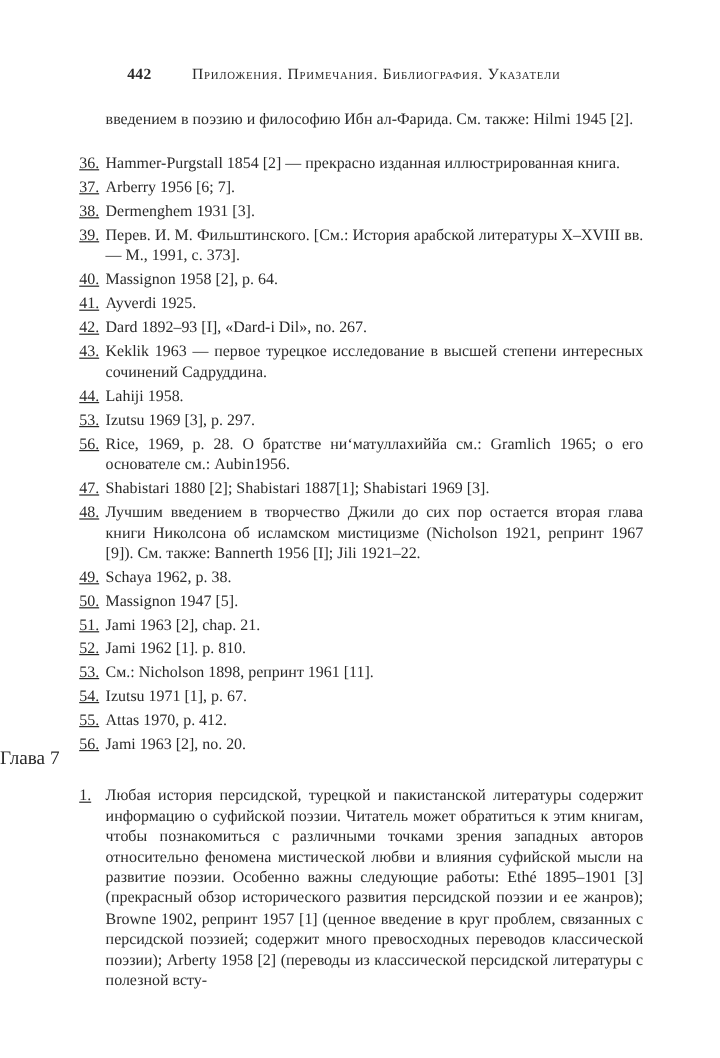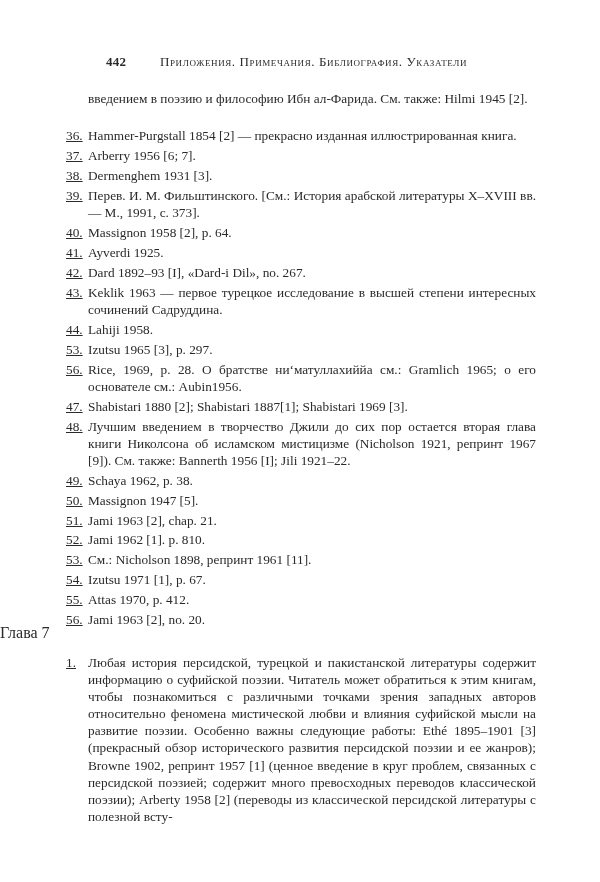--- a/index.html
+++ b/index.html
@@ -48,21 +48,21 @@
   </div>
   <div class="note"><span class="num">36.</span><span>Hammer-Purgstall 1854 [2] — прекрасно изданная иллюстрированная книга.</span></div>
   <div class="note"><span class="num">37.</span><span>Arberry 1956 [6; 7].</span></div>
   <div class="note"><span class="num">38.</span><span>Dermenghem 1931 [3].</span></div>
   <div class="note"><span class="num">39.</span><span>Перев. И. М. Фильштинского. [См.: История арабской литературы X–XVIII вв. — М., 1991, с. 373].</span></div>
   <div class="note"><span class="num">40.</span><span>Massignon 1958 [2], p. 64.</span></div>
   <div class="note"><span class="num">41.</span><span>Ayverdi 1925.</span></div>
   <div class="note"><span class="num">42.</span><span>Dard 1892–93 [I], «Dard-i Dil», no. 267.</span></div>
   <div class="note"><span class="num">43.</span><span>Keklik 1963 — первое турецкое исследование в высшей степени интересных сочинений Садруддина.</span></div>
   <div class="note"><span class="num">44.</span><span>Lahiji 1958.</span></div>
-  <div class="note"><span class="num">53.</span><span>Izutsu 1965 [3], p. 297.</span></div>
+  <div class="note"><span class="num">53.</span><span>Izutsu 1969 [3], p. 297.</span></div>
   <div class="note"><span class="num">56.</span><span>Rice, 1969, p. 28. О братстве ни‘матуллахиййа см.: Gramlich 1965; о его основателе см.: Aubin1956.</span></div>
   <div class="note"><span class="num">47.</span><span>Shabistari 1880 [2]; Shabistari 1887[1]; Shabistari 1969 [3].</span></div>
   <div class="note"><span class="num">48.</span><span>Лучшим введением в творчество Джили до сих пор остается вторая глава книги Николсона об исламском мистицизме (Nicholson 1921, репринт 1967 [9]). См. также: Bannerth 1956 [I]; Jili 1921–22.</span></div>
   <div class="note"><span class="num">49.</span><span>Schaya 1962, p. 38.</span></div>
   <div class="note"><span class="num">50.</span><span>Massignon 1947 [5].</span></div>
   <div class="note"><span class="num">51.</span><span>Jami 1963 [2], chap. 21.</span></div>
   <div class="note"><span class="num">52.</span><span>Jami 1962 [1]. p. 810.</span></div>
   <div class="note"><span class="num">53.</span><span>См.: Nicholson 1898, репринт 1961 [11].</span></div>
   <div class="note"><span class="num">54.</span><span>Izutsu 1971 [1], p. 67.</span></div>
   <div class="note"><span class="num">55.</span><span>Attas 1970, p. 412.</span></div>

